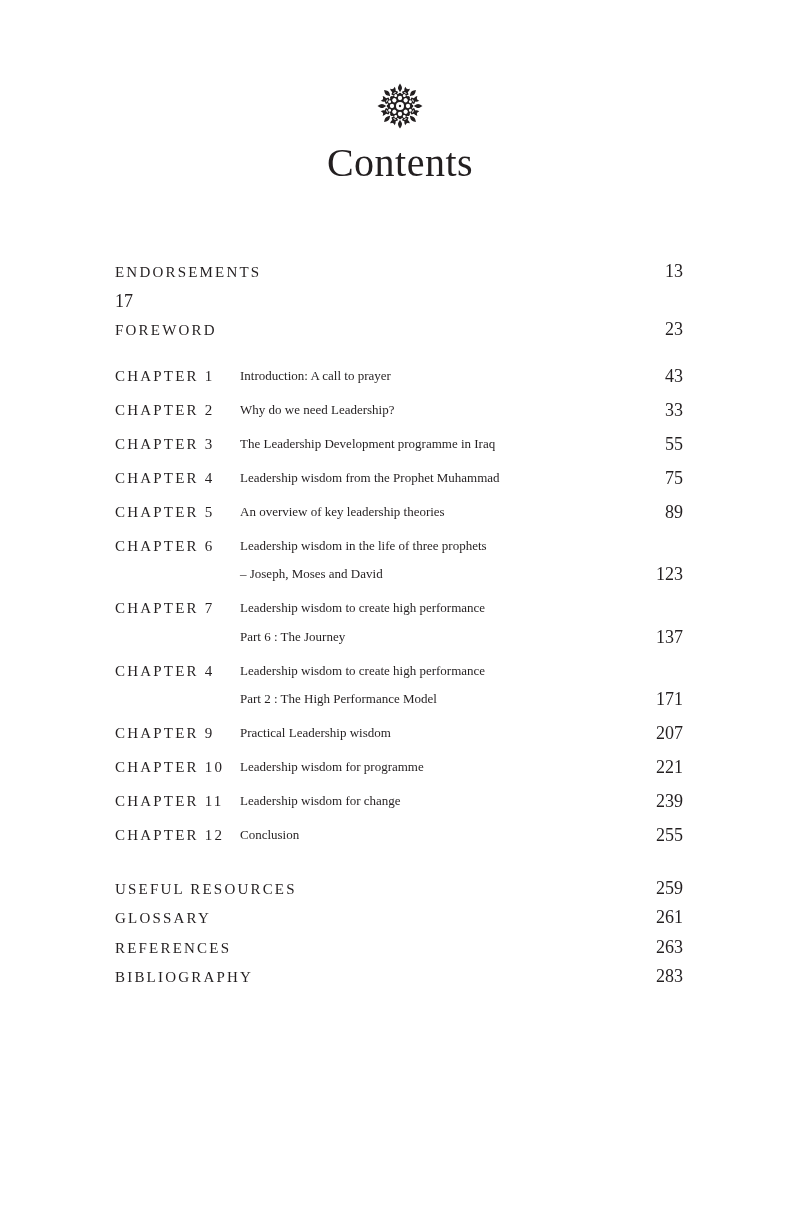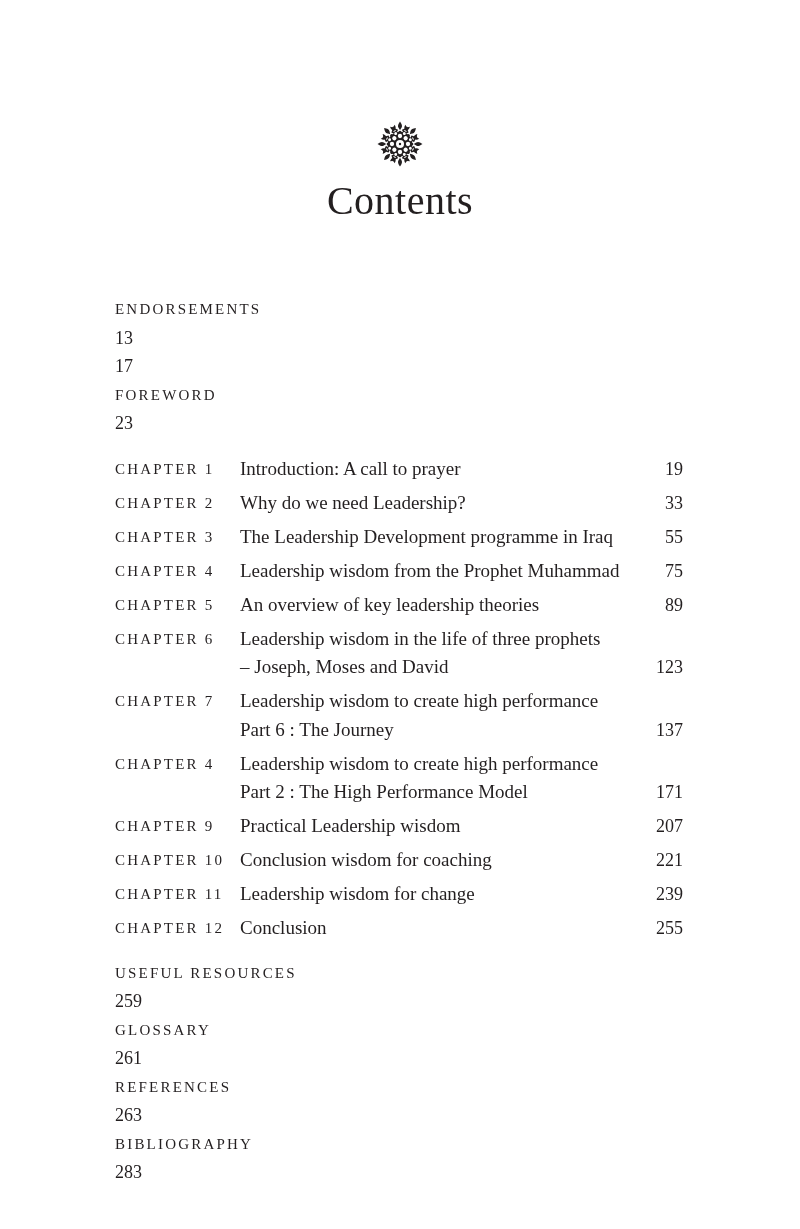--- a/index.html
+++ b/index.html
@@ -15,21 +15,21 @@
     -webkit-font-smoothing: antialiased;
   }
   .page {
     position: relative;
     width: 800px;
     height: 1229px;
     background: #ffffff;
     overflow: hidden;
   }
   .toc-header {
-    padding-top: 120px;
+    padding-top: 82px;
     text-align: center;
   }
   .ornament {
     display: inline-block;
     width: 48px;
     height: 48px;
     line-height: 0;
   }
   .ornament svg { width: 48px; height: 48px; }
   .toc-title {
@@ -42,45 +42,44 @@
   .toc-body {
     width: 568px;
     margin: 70px 117px 0 115px;
   }
   
   .toc-row {
     display: flex;
     justify-content: space-between;
     align-items: baseline;
     line-height: 28.5px;
-    flex-direction: column;
   }
   .caps-label {
     font-size: 15px;
     letter-spacing: 2.2px;
   }
   .page-num {
     font-size: 18px;
   }
   
   .chapter-list {
     margin-top: 17px;
-    margin-bottom: 16px;
+    margin-bottom: 24px;
   }
   .chapter-row {
     display: grid;
     grid-template-columns: 125px 1fr 42px;
     margin-bottom: 5.5px;
   }
   .chapter-row .caps-label {
     line-height: 28.5px;
   }
   .chapter-title-lines { min-width: 0; }
   .chapter-title-line {
-    font-size: 19px;
+    font-size: 13px;
     line-height: 28.5px;
     white-space: nowrap;
   }
   .chapter-row .page-num {
     align-self: end;
     text-align: right;
     line-height: 28.5px;
   }
 </style>
 </head>
@@ -159,21 +158,21 @@
           <span class="caps-label">FOREWORD</span>
           <span class="page-num">23</span>
         </div>
       </section>
     <section id="chapters" class="chapter-list">
         <div class="chapter-row">
           <span class="caps-label">CHAPTER 1</span>
           <div class="chapter-title-lines">
             <div class="chapter-title-line">Introduction: A call to prayer</div>
           </div>
-          <span class="page-num">19</span>
+          <span class="page-num">43</span>
         </div>
         <div class="chapter-row">
           <span class="caps-label">CHAPTER 2</span>
           <div class="chapter-title-lines">
             <div class="chapter-title-line">Why do we need Leadership?</div>
           </div>
           <span class="page-num">33</span>
         </div>
         <div class="chapter-row">
           <span class="caps-label">CHAPTER 3</span>
@@ -223,21 +222,21 @@
         <div class="chapter-row">
           <span class="caps-label">CHAPTER 9</span>
           <div class="chapter-title-lines">
             <div class="chapter-title-line">Practical Leadership wisdom</div>
           </div>
           <span class="page-num">207</span>
         </div>
         <div class="chapter-row">
           <span class="caps-label">CHAPTER 10</span>
           <div class="chapter-title-lines">
-            <div class="chapter-title-line">Conclusion wisdom for coaching</div>
+            <div class="chapter-title-line">Leadership wisdom for programme</div>
           </div>
           <span class="page-num">221</span>
         </div>
         <div class="chapter-row">
           <span class="caps-label">CHAPTER 11</span>
           <div class="chapter-title-lines">
             <div class="chapter-title-line">Leadership wisdom for change</div>
           </div>
           <span class="page-num">239</span>
         </div>

